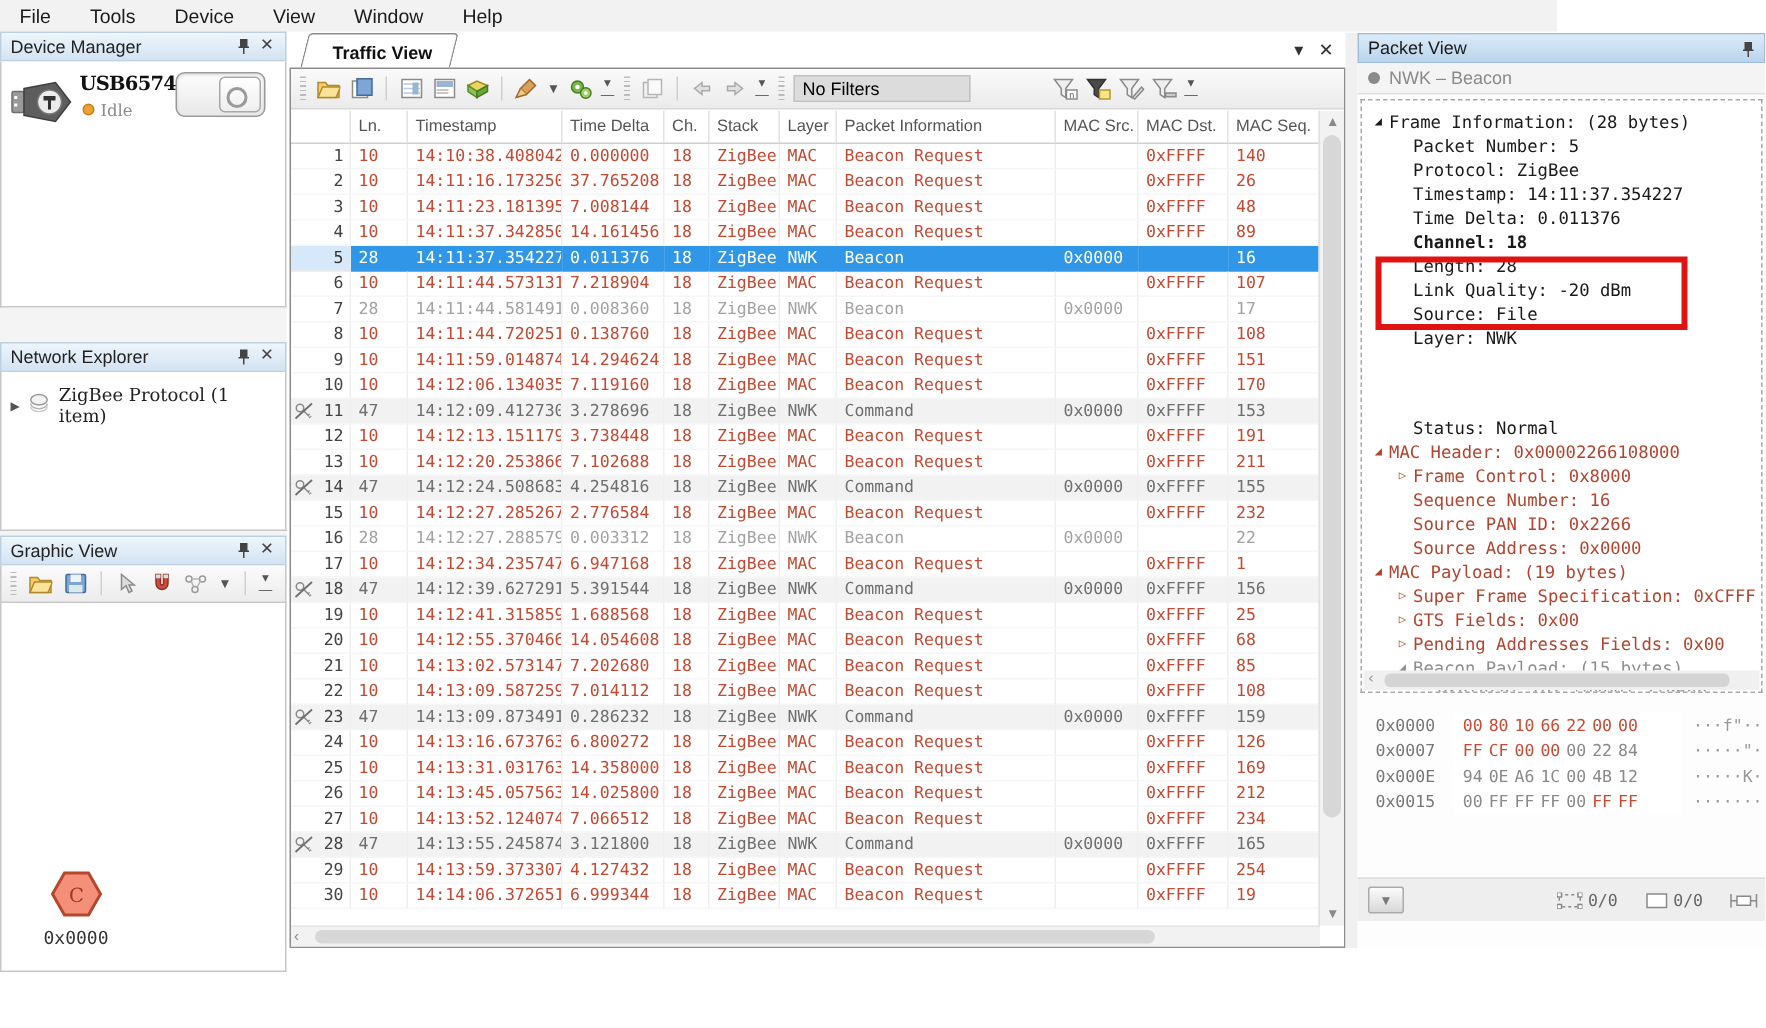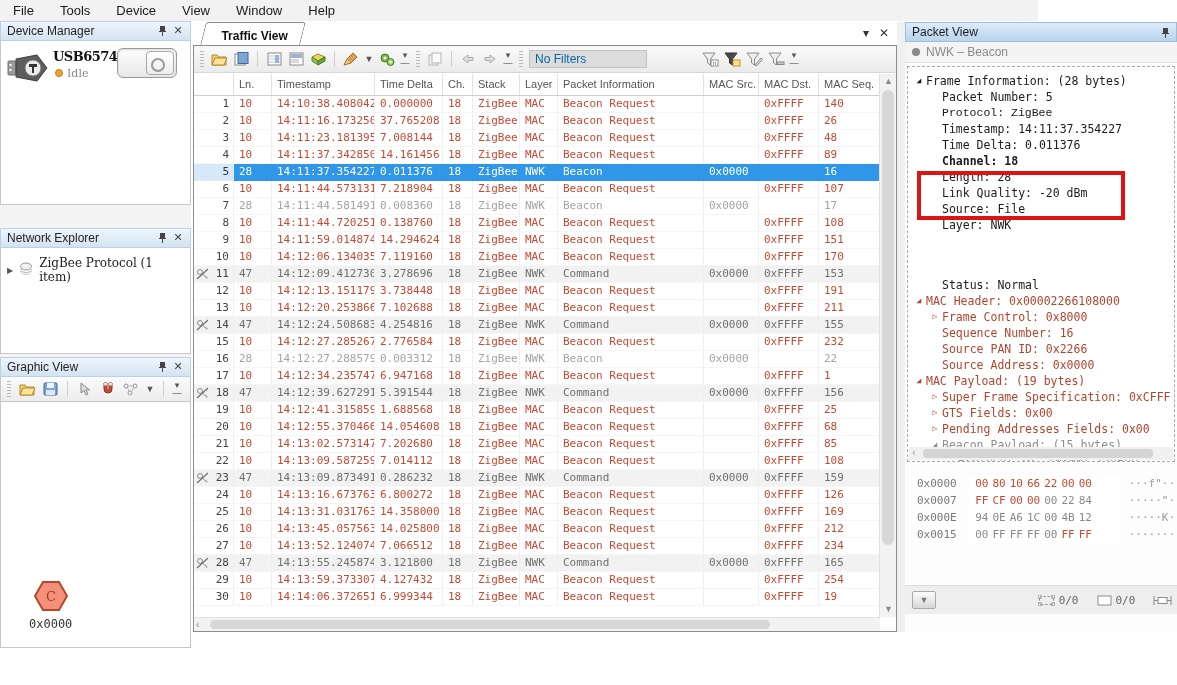--- a/index.html
+++ b/index.html
@@ -47,21 +47,21 @@
   .ovf { font-size:9px; color:#555; line-height:8px; text-align:center; width:10px; }
 
   
   .center { position:absolute; left:193px; top:22px; width:704px; height:610px; }
   .tabrow { position:relative; height:23px; }
   .tab { position:absolute; left:10px; top:0; height:23px; padding:3px 14px 0 18px; background:#fff; border:1px solid #8c8c8c; border-bottom:none; border-radius:3px 3px 0 0; transform:skewX(-14deg); }
   .tab > span { display:inline-block; transform:skewX(14deg); font-size:12px; font-weight:bold; color:#111; }
   .tab-ctrls { position:absolute; right:8px; top:4px; display:flex; gap:10px; font-size:12px; color:#333; }
   .tv-frame { position:absolute; left:0; top:23px; width:704px; height:587px; border:1px solid #8c8c8c; background:#fff; }
   .tv-toolbar { height:27px; background:linear-gradient(#fafafa,#ebebeb); border-bottom:1px solid #d8d8d8; display:flex; align-items:center; gap:4px; padding:0 4px; }
-  .filterbox { width:118px; height:18px; background:#dcdcdc; border:1px solid #c2c2c2; color:#0369a1; font-size:12px; padding:1px 5px; }
+  .filterbox { width:118px; height:18px; background:#dcdcdc; border:1px solid #c2c2c2; color:#000000; font-size:12px; padding:1px 5px; }
 
   
   .grid { position:absolute; left:0; top:28px; width:686px; bottom:14px; overflow:hidden; }
   .thead { display:flex; height:22px; border-bottom:1px solid #cfcfcf; background:#fff; }
   .th { font-size:11px; color:#555; padding:4px 4px 0 5px; border-right:1px solid #e2e2e2; overflow:hidden; white-space:nowrap; }
   .trow { display:flex; height:17px; font-family:"DejaVu Sans Mono", monospace; font-size:11px; background:#fff; }
   .td { padding:1px 4px 0 5px; border-right:1px solid #efefef; border-bottom:1px solid #f6f6f6; overflow:hidden; white-space:nowrap; }
   .c-gut { width:40px; text-align:right; color:#444; font-family:"DejaVu Sans Mono", monospace; position:relative; }
   .c-gut .keyic { position:absolute; left:2px; top:2px; }
   .c-ln{width:38px;} .c-ts{width:103px;} .c-dl{width:68px;} .c-ch{width:30px;}
@@ -823,21 +823,21 @@
 
     <div class="pv-tree" id="pvtree">
       <div class="tline tc-k" style="padding-left: 0px;">
           <span class="tarrow">◢</span>
           <span>Frame Information: (28 bytes)</span>
         </div>
         <div class="tline tc-k" style="padding-left: 16px;">
           <span class="tarrow"></span>
           <span>Packet Number: 5</span>
         </div>
-        <div class="tline tc-k" style="padding-left: 16px; font-family: Liberation Mono, monospace;">
+        <div class="tline tc-k" style="padding-left: 16px;">
           <span class="tarrow"></span>
           <span>Protocol: ZigBee</span>
         </div>
         <div class="tline tc-k" style="padding-left: 16px;">
           <span class="tarrow"></span>
           <span>Timestamp: 14:11:37.354227</span>
         </div>
         <div class="tline tc-k" style="padding-left: 16px;">
           <span class="tarrow"></span>
           <span>Time Delta: 0.011376</span>

